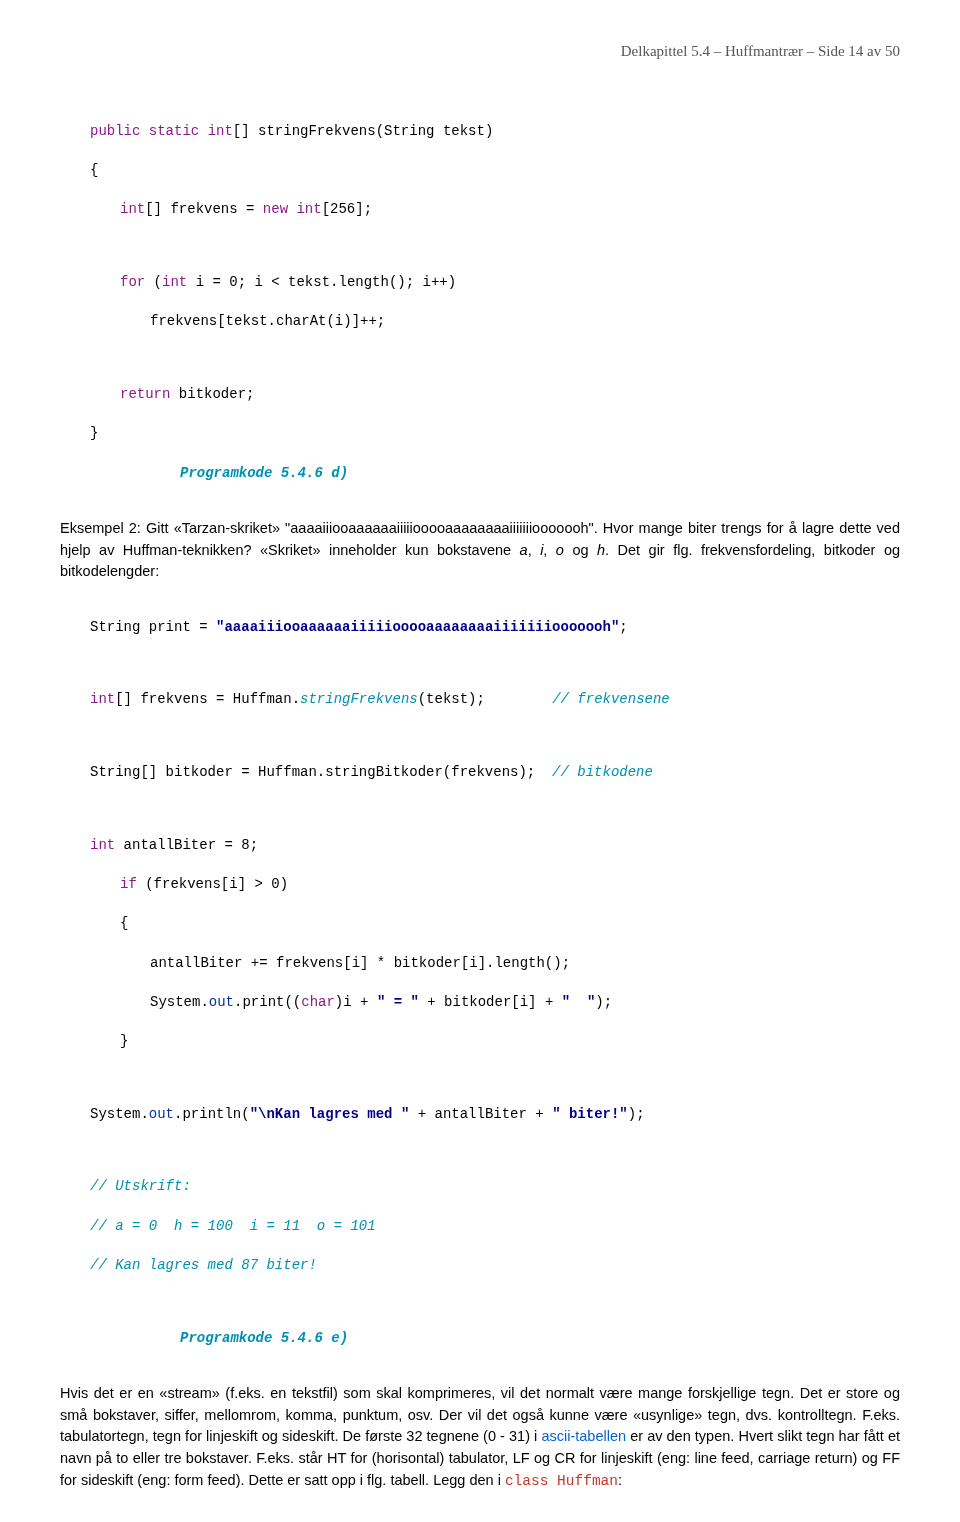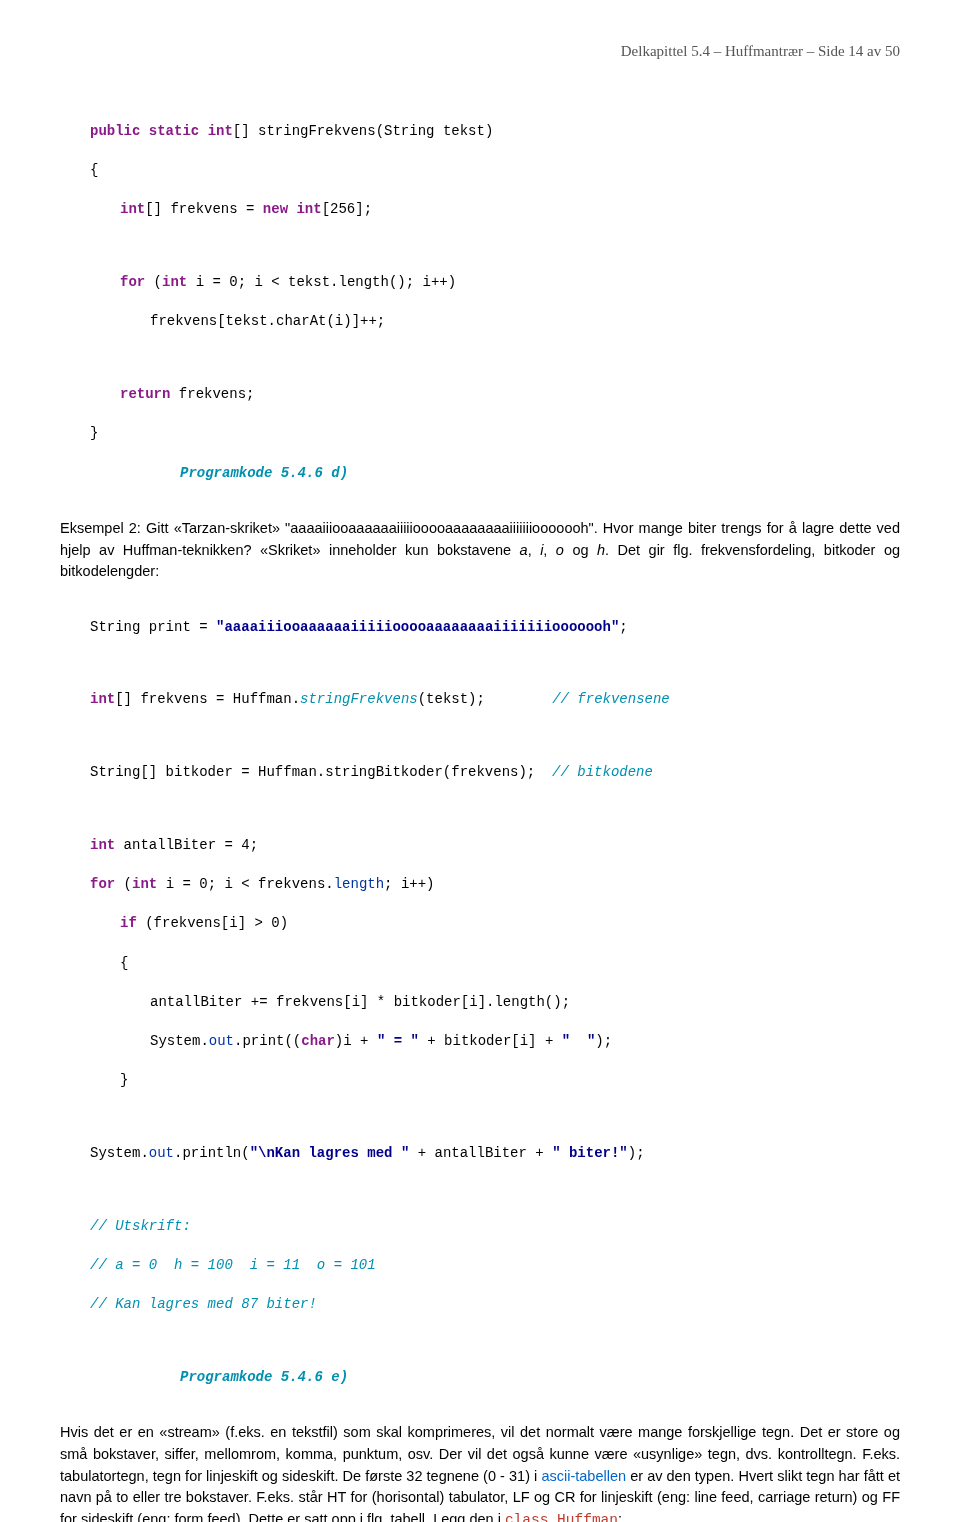--- a/index.html
+++ b/index.html
@@ -21,21 +21,21 @@
     .code-block {
       font-family: 'Consolas', 'Courier New', monospace;
       font-size: 14px;
       white-space: pre;
       margin: 0;
       line-height: 1.4;
     }
     .indent1 { padding-left: 30px; }
     .indent2 { padding-left: 60px; }
     .indent3 { padding-left: 90px; }
-    .kw { color: #8b1a89; font-weight: bold; text-align: right; }
+    .kw { color: #8b1a89; font-weight: normal; text-align: right; }
     .str { color: #00008b; font-weight: bold; }
     .comment { color: #0090b0; font-style: italic; }
     .ident-caption { color: #0090b0; font-style: italic; font-weight: bold; }
     .prop { color: #0033a0; }
     .classref { color: #c0392b; font-family: 'Consolas','Courier New',monospace; }
     .link { color: #0066cc; }
     .para {
       text-align: justify;
       margin: 15px 0;
     }
@@ -49,38 +49,37 @@
 <div class="header-right">Delkapittel 5.4 – Huffmantrær  –   Side 14 av 50</div>
 
 <div class="code-block indent1">
 <div><span class="kw">public static </span><span class="kw">int</span><span>[] stringFrekvens(String tekst)</span></div>
 <div>{</div>
 <div class="indent1"><span class="kw">int</span><span>[] frekvens = </span><span class="kw">new int</span><span>[256];</span></div>
 <div class="sp"></div>
 <div class="indent1"><span class="kw">for</span><span> (</span><span class="kw">int</span><span> i = 0; i &lt; tekst.length(); i++)</span></div>
 <div class="indent2">frekvens[tekst.charAt(i)]++;</div>
 <div class="sp"></div>
-<div class="indent1"><span class="kw">return</span><span> frekvens;</span></div>
+<div class="indent1"><span class="kw">return</span><span> bitkoder;</span></div>
 <div>}</div>
 <div class="indent3"><span class="ident-caption">Programkode 5.4.6 d)</span></div>
 </div>
 
 <div class="para">
 <span class="bold">Eksempel 2:</span><span> Gitt «Tarzan-skriket» "aaaaiiiooaaaaaaiiiiiooooaaaaaaaaiiiiiiiooooooh". Hvor mange biter trengs for å lagre dette ved hjelp av Huffman-teknikken? «Skriket» inneholder kun bokstavene </span><span class="italic">a</span><span>, </span><span class="italic">i</span><span>, </span><span class="italic">o</span><span> og </span><span class="italic">h</span><span>. Det gir flg. frekvensfordeling, bitkoder og bitkodelengder:</span>
 </div>
 
 <div class="code-block indent1">
 <div><span>String print = </span><span class="str">"aaaaiiiooaaaaaaiiiiiooooaaaaaaaaiiiiiiiooooooh"</span><span>;</span></div>
 <div class="sp"></div>
 <div><span class="kw">int</span><span>[] frekvens = Huffman.</span><span class="comment" style="">stringFrekvens</span><span>(tekst);</span>        <span class="comment">// frekvensene</span></div>
 <div class="sp"></div>
 <div><span>String[] bitkoder = Huffman.stringBitkoder(frekvens);  </span><span class="comment">// bitkodene</span></div>
 <div class="sp"></div>
-<div><span class="kw">int</span><span> antallBiter = 4;</span></div>
-<div><span class="kw">for</span><span> (</span><span class="kw">int</span><span> i = 0; i &lt; frekvens.</span><span class="prop">length</span><span>; i++)</span></div>
+<div><span class="kw">int</span><span> antallBiter = 8;</span></div>
 <div class="indent1"><span class="kw">if</span><span> (frekvens[i] &gt; 0)</span></div>
 <div class="indent1">{</div>
 <div class="indent2">antallBiter += frekvens[i] * bitkoder[i].length();</div>
 <div class="indent2"><span>System.</span><span class="prop">out</span><span>.print((</span><span class="kw">char</span><span>)i + </span><span class="str">" = "</span><span> + bitkoder[i] + </span><span class="str">"  "</span><span>);</span></div>
 <div class="indent1">}</div>
 <div class="sp"></div>
 <div><span>System.</span><span class="prop">out</span><span>.println(</span><span class="str">"\nKan lagres med "</span><span> + antallBiter + </span><span class="str">" biter!"</span><span>);</span></div>
 <div class="sp"></div>
 <div><span class="comment">// Utskrift:</span></div>
 <div><span class="comment">// a = 0  h = 100  i = 11  o = 101</span></div>

